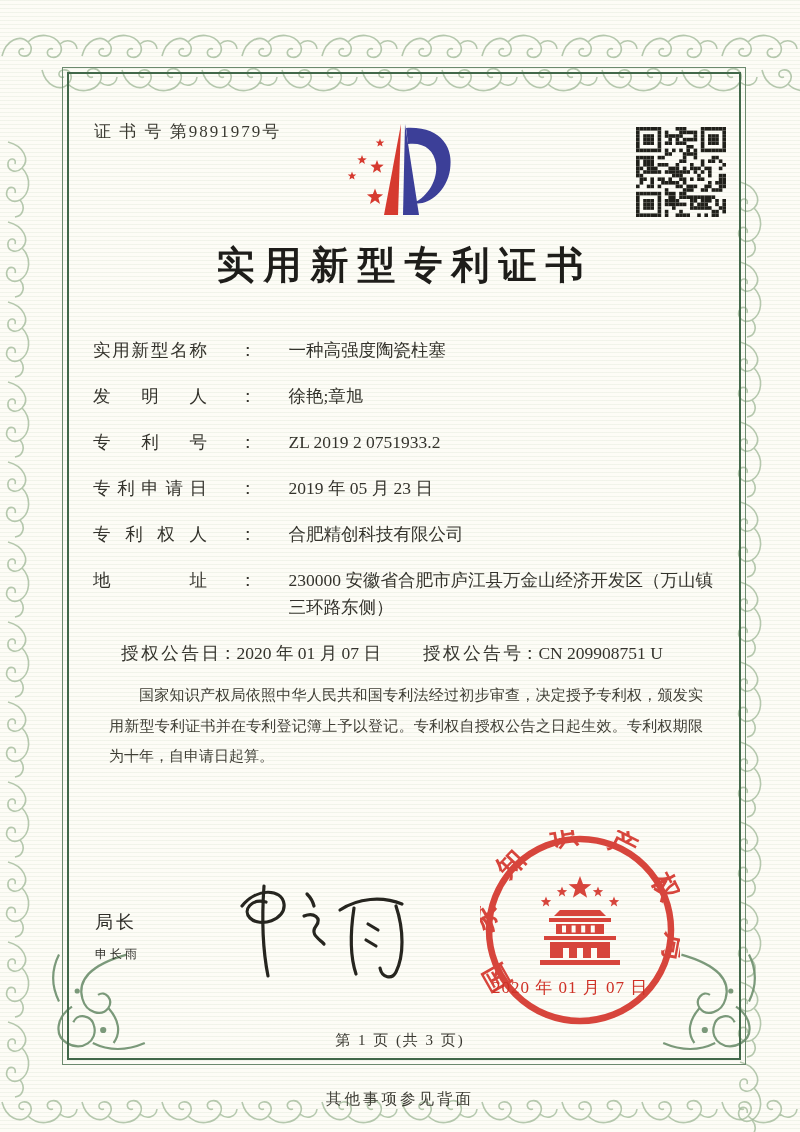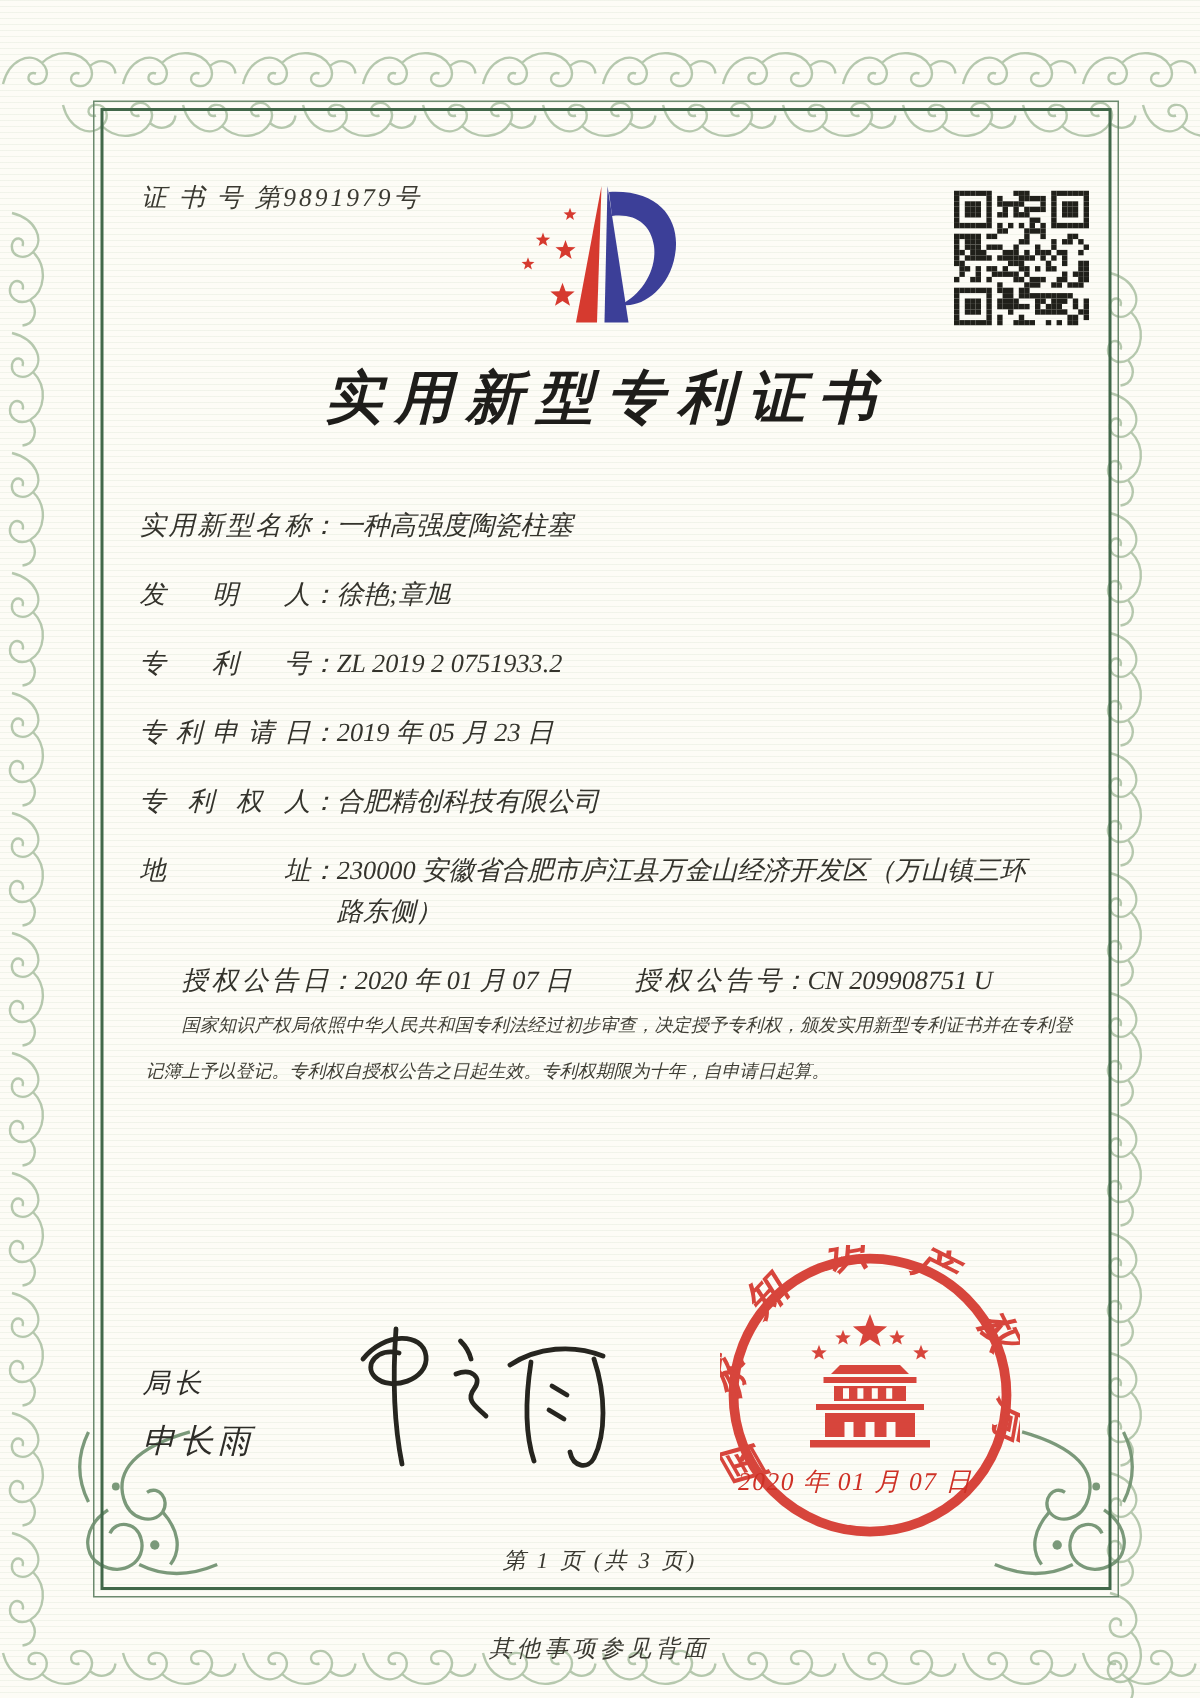--- a/index.html
+++ b/index.html
@@ -17,47 +17,46 @@
   }
   html,body{margin:0;padding:0;}
   .page{
     position:relative;width:800px;height:1132px;overflow:hidden;
     background-color:var(--paper);
     background-image:repeating-linear-gradient(180deg,
       rgba(167,190,160,0.14) 0px, rgba(167,190,160,0.14) 1px,
       rgba(0,0,0,0) 1px, rgba(0,0,0,0) 4px);
     font-family:"Liberation Serif","DejaVu Serif",serif;
     color:var(--ink);
-    font-style:italic;
   }
   .band-svg{position:absolute;left:0;top:0;width:800px;height:1132px;pointer-events:none;}
   .frame-outer{
     position:absolute;left:62px;top:67px;width:684px;height:998px;
     border:1px solid var(--frame-green-light);padding:4px;box-sizing:border-box;
   }
   .frame-inner{width:100%;height:100%;border:2px solid var(--frame-green);box-sizing:border-box;}
   .cert-no{position:absolute;left:94px;top:120px;font-size:17px;letter-spacing:2px;color:#3a3931;}
   .logo{position:absolute;left:346px;top:118px;width:118px;height:104px;}
   .qr{position:absolute;left:636px;top:127px;width:90px;height:90px;}
   .title{
     position:absolute;left:0;right:0;top:240px;text-align:center;
     font-size:38px;font-weight:600;letter-spacing:9px;padding-left:9px;color:#1e1d1a;
   }
   .fields{position:absolute;left:93px;top:337px;width:626px;}
-  .f-row{display:flex;font-size:17.5px;line-height:27px;margin-bottom:19px;}
+  .f-row{display:flex;font-size:17.5px;line-height:27px;margin-bottom:19px;gap:32px;}
   .f-label{width:114px;flex:none;text-align:justify;text-align-last:justify;}
   .f-colon{flex:none;}
   .f-value{max-width:470px;}
   .grant-row{display:flex;font-size:17.5px;line-height:27px;margin-top:2px;margin-left:28px;}
   .g-label{width:98px;flex:none;text-align:justify;text-align-last:justify;}
   .g-gap{width:42px;flex:none;}
   .paras{position:absolute;left:93px;top:664px;width:626px;}
-  .paras p{margin:4px;font-size:12px;line-height:30.5px;text-indent:2em;text-align:justify;color:#3f3e35;}
+  .paras p{margin:16px;font-size:15px;line-height:30.5px;text-indent:2em;text-align:justify;color:#3f3e35;}
   .signer-title{position:absolute;left:95px;top:910px;font-family:"Liberation Sans","DejaVu Sans",sans-serif;font-size:18px;letter-spacing:3px;color:#2e2d28;}
-  .signer-name{position:absolute;left:95px;top:946px;font-family:"Liberation Sans","DejaVu Sans",sans-serif;font-size:22px;letter-spacing:3px;color:#2e2d28;}
+  .signer-name{position:absolute;left:95px;top:946px;font-family:"Liberation Sans","DejaVu Sans",sans-serif;font-size:12px;letter-spacing:3px;color:#2e2d28;}
   .signature{position:absolute;left:212px;top:872px;width:215px;height:115px;}
   .seal{position:absolute;left:480px;top:830px;width:200px;height:200px;opacity:.93;}
   .seal-date{position:absolute;left:492px;top:976px;font-size:17px;letter-spacing:1px;color:var(--date-red);z-index:5;}
   .page-no{position:absolute;left:0;right:0;top:1031px;text-align:center;font-size:15px;letter-spacing:2px;color:#3a3931;}
   .back-note{position:absolute;left:0;right:0;top:1089px;text-align:center;font-size:15.5px;letter-spacing:3px;color:#3c3b33;}
 </style>
 </head>
 <body>
 
 <div class="page">

